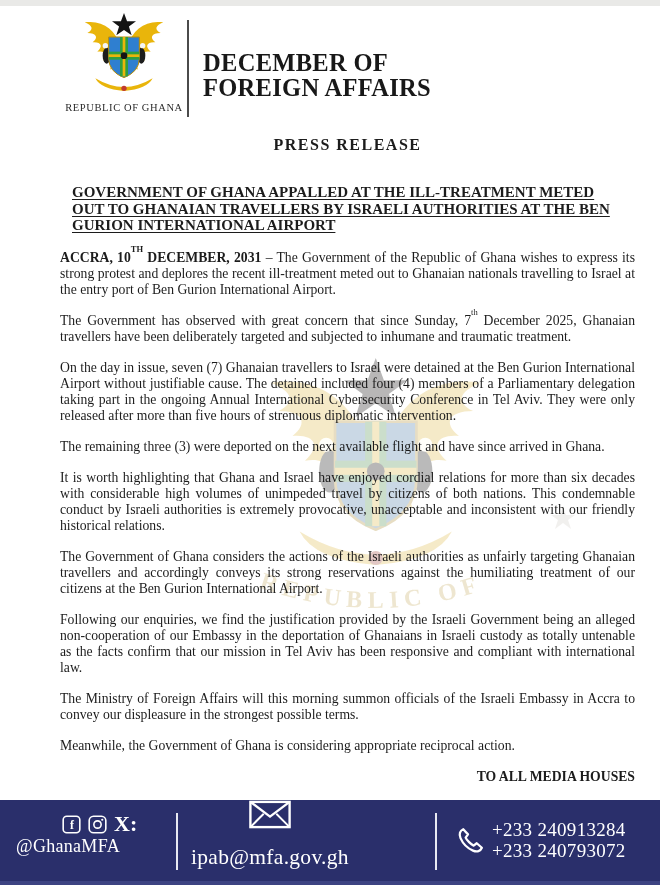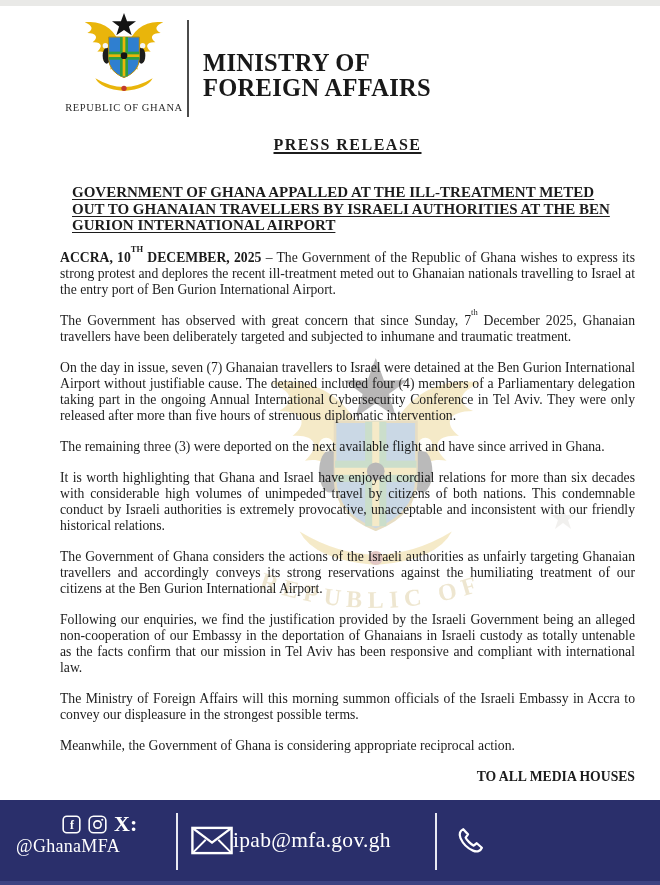--- a/index.html
+++ b/index.html
@@ -18,21 +18,21 @@
   .crest-logo { position:absolute; left:74px; top:13px; width:100px; height:88px; z-index:2; }
   .logo-caption { position:absolute; left:49px; top:102px; width:150px; text-align:center;
                   font-size:10.5px; letter-spacing:0.6px; color:#2b2b2b; z-index:2; }
   .header-divider { position:absolute; left:187px; top:20px; width:2px; height:97px; background:#4b4b4b; }
   .ministry { position:absolute; left:203px; top:50px; margin:0;
               font-size:24.5px; font-weight:bold; line-height:25px; letter-spacing:0.3px; color:#181818; }
   .ministry span { display:block; }
 
   .press-release { position:absolute; left:60px; top:136px; width:575px; text-align:center;
                    font-size:16px; font-weight:bold; letter-spacing:1.5px;
-                   text-decoration:underline; text-decoration-thickness:1.5px; text-underline-offset:2px; }
+                   text-decoration-thickness:1.5px; text-underline-offset:2px; }
   .doc-title { position:absolute; left:72px; top:184px; width:548px; text-align:left;
                font-size:15px; font-weight:bold; line-height:16.5px;
                text-decoration:underline; text-decoration-thickness:1.3px; text-underline-offset:2px; z-index:1; }
 
   
   .body-text { position:absolute; left:60px; top:250px; width:575px;
                font-size:13.7px; line-height:16px; text-align:justify; z-index:1; }
   .body-text p { margin:0 0 15px 0; }
   .body-text sup { font-size:8.5px; position:relative; top:-4px; line-height:0; }
   .to-media { font-weight:bold; text-align:right; }
@@ -42,21 +42,21 @@
             background:#2a2f6b; color:#ffffff; z-index:3; }
   .footer-bottom-strip { position:absolute; left:0; bottom:0; width:660px; height:4px; background:#3d4382; }
   .f-div { position:absolute; top:13px; width:2px; height:57px; background:#e8e9f2; }
   .f-div.d1 { left:176px; } .f-div.d2 { left:435px; }
 
   .f-left { position:absolute; left:16px; top:13px; width:152px; }
   .icons-row { display:flex; align-items:center; gap:7px; margin-left:46px; height:22px; }
   .x-label { font-size:22px; font-weight:bold; line-height:20px; }
   .handle { font-size:18px; margin-top:1px; letter-spacing:0.3px; }
 
-  .f-mid { position:absolute; left:191px; top:0; height:81px; display:flex; align-items:center; gap:0; }
+  .f-mid { position:absolute; left:191px; top:0; height:81px; display:flex; align-items:center; gap:16px;flex-direction:column; }
   .email { font-size:21.5px; letter-spacing:0.3px; }
 
   .f-right { position:absolute; left:455px; top:0; height:81px; display:flex; align-items:center; gap:7px; }
   .phones { font-size:19px; line-height:20.5px; letter-spacing:0.3px; }
 </style>
 </head>
 <body>
 
 <div class="page">
 
@@ -94,30 +94,30 @@
     </text>
     <polygon points="388,158 391,167 400,167 393,172 396,181 388,175 380,181 383,172 376,167 385,167" fill="#b9b9b9" opacity="0.8"></polygon>
   </svg>
 
   <svg class="crest-logo" viewBox="0 0 150 132">
     <use href="#crest-g"></use>
   </svg>
   <div class="logo-caption">REPUBLIC OF GHANA</div>
   <div class="header-divider"></div>
   <h1 class="ministry">
-    <span>MINISTRY OF</span>
+    <span>DECEMBER OF</span>
     <span>FOREIGN AFFAIRS</span>
   </h1>
 
   <div class="press-release">PRESS RELEASE</div>
 
   <div class="doc-title">GOVERNMENT OF GHANA APPALLED AT THE ILL-TREATMENT METED OUT TO GHANAIAN TRAVELLERS BY ISRAELI AUTHORITIES AT THE BEN GURION INTERNATIONAL AIRPORT</div>
 
   <main class="body-text">
-    <p><b><span>ACCRA, 10</span><sup>TH</sup><span> DECEMBER, 2025</span></b><span> – The Government of the Republic of Ghana wishes to express its strong protest and deplores the recent ill-treatment meted out to Ghanaian nationals travelling to Israel at the entry port of Ben Gurion International Airport.</span></p>
+    <p><b><span>ACCRA, 10</span><sup>TH</sup><span> DECEMBER, 2031</span></b><span> – The Government of the Republic of Ghana wishes to express its strong protest and deplores the recent ill-treatment meted out to Ghanaian nationals travelling to Israel at the entry port of Ben Gurion International Airport.</span></p>
     <p><span>The Government has observed with great concern that since Sunday, 7</span><sup>th</sup><span> December 2025, Ghanaian travellers have been deliberately targeted and subjected to inhumane and traumatic treatment.</span></p>
     <p>On the day in issue, seven (7) Ghanaian travellers to Israel were detained at the Ben Gurion International Airport without justifiable cause. The detained included four (4) members of a Parliamentary delegation taking part in the ongoing Annual International Cybersecurity Conference in Tel Aviv. They were only released after more than five hours of strenuous diplomatic intervention.</p>
     <p>The remaining three (3) were deported on the next available flight and have since arrived in Ghana.</p>
     <p>It is worth highlighting that Ghana and Israel have enjoyed cordial relations for more than six decades with considerable high volumes of unimpeded travel by citizens of both nations. This condemnable conduct by Israeli authorities is extremely provocative, unacceptable and inconsistent with our friendly historical relations.</p>
     <p>The Government of Ghana considers the actions of the Israeli authorities as unfairly targeting Ghanaian travellers and accordingly conveys its strong reservations against the humiliating treatment of our citizens at the Ben Gurion International Airport.</p>
     <p>Following our enquiries, we find the justification provided by the Israeli Government being an alleged non-cooperation of our Embassy in the deportation of Ghanaians in Israeli custody as totally untenable as the facts confirm that our mission in Tel Aviv has been responsive and compliant with international law.</p>
     <p>The Ministry of Foreign Affairs will this morning summon officials of the Israeli Embassy in Accra to convey our displeasure in the strongest possible terms.</p>
     <p>Meanwhile, the Government of Ghana is considering appropriate reciprocal action.</p>
     <p class="to-media">TO ALL MEDIA HOUSES</p>
   </main>
@@ -149,18 +149,22 @@
       </svg>
       <span class="email">ipab@mfa.gov.gh</span>
     </div>
 
     <div class="f-div d2"></div>
 
     <div class="f-right">
       <svg width="30" height="30" viewBox="0 0 24 24">
         <path d="M6.6 2.6 C4 3.7 3 6.4 4.4 9.7 C6.3 14 10.2 17.9 14.4 19.7 C17.7 21.1 20.4 20.1 21.5 17.4 L17.4 13.8 L14.9 15.7 C13.1 15 9.2 11.1 8.5 9.3 L10.4 6.7 Z" fill="none" stroke="#fff" stroke-width="1.8" stroke-linejoin="round"></path>
       </svg>
+      <div class="phones">
+        <div>+233 240913284</div>
+        <div>+233 240793072</div>
+      </div>
     </div>
 
     <div class="footer-bottom-strip"></div>
   </footer>
 
 </div>
 
 </body></html>

